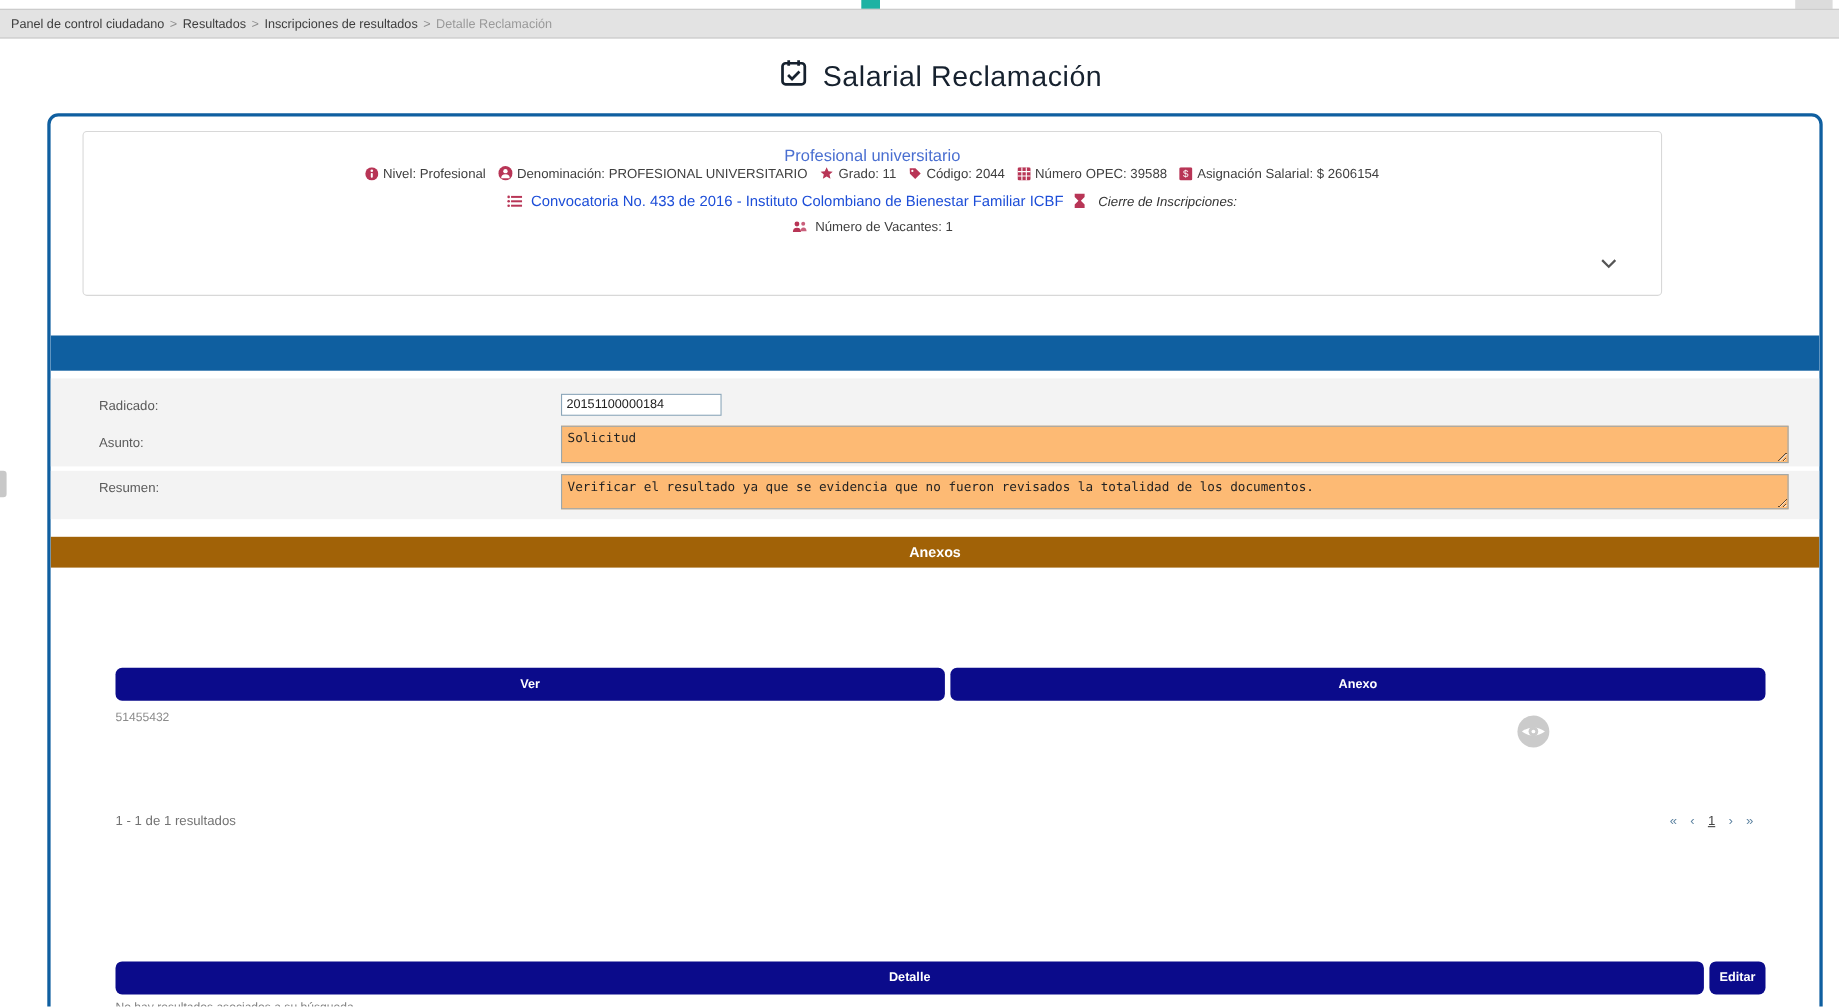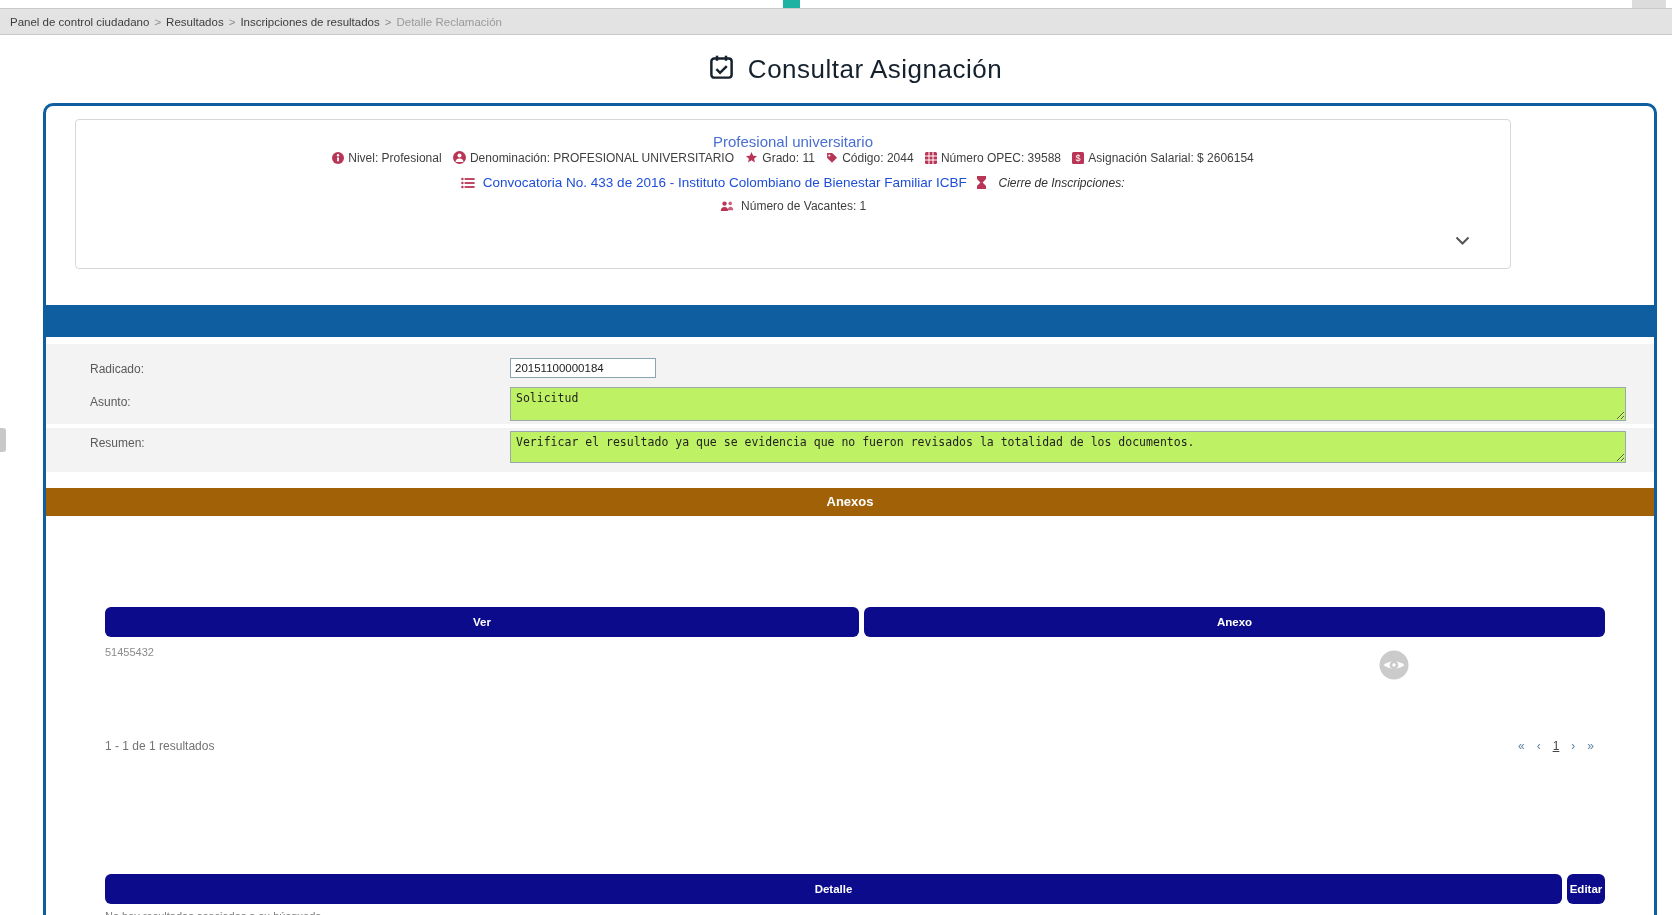--- a/index.html
+++ b/index.html
@@ -50,33 +50,33 @@
 
   
   .form-block { position:absolute; left:0; width:100%; background:#f3f3f3; }
   .form-block-1 { top:238px; height:80px; }
   .form-block-2 { top:322px; height:44px; }
   .form-label { position:absolute; left:44px; font-size:12px; color:#5a5a5a; }
   .lbl-radicado { top:256px; } .lbl-asunto { top:289px; } .lbl-resumen { top:330px; }
   .text-input { position:absolute; left:464px; top:252px; width:146px; height:20px;
     border:1px solid #8aa5b8; background:#fff; font-family:"Liberation Sans",sans-serif;
     font-size:11.5px; color:#222; padding:2px 4px; }
-  .text-area { position:absolute; left:464px; border:1px solid #9aa7ad; background:#bef264;
+  .text-area { position:absolute; left:464px; border:1px solid #9aa7ad; background:#fdba74;
     font-family:"DejaVu Sans Mono", monospace; font-size:11.5px; color:#222;
     padding:3px 5px; width:1116px; resize:both; overflow:hidden; line-height:1.3; }
   .ta-asunto { top:281px; height:34px; }
   .ta-resumen { top:325px; height:32px; }
 
   
   .ptable-header { position:absolute; left:59px; width:1500px; height:30px; display:flex; gap:5px; }
   .hdr-anexos { top:501px; } .hdr-respuestas { top:768px; }
   .ptable-cell { background:#0b0b8b; border-radius:6px; color:#fff; font-weight:bold;
     font-size:11.5px; display:flex; align-items:center; justify-content:center; cursor:pointer; }
   .cell-anexo { width:741px; } .cell-ver { flex:1; }
-  .cell-detalle { flex:1; } .cell-editar { width:38px; }
+  .cell-detalle { flex:1; } .cell-editar { width:51px; }
 
   .anexo-row-value { position:absolute; left:59px; top:540px; font-size:11px; color:#8b8b8b; }
   .eye-button { position:absolute; left:1333px; top:544px; width:30px; height:30px; cursor:pointer; }
 
   .pagination-summary { position:absolute; left:59px; top:633px; font-size:12px; color:#737373; }
   .pager { position:absolute; right:60px; top:633px; display:flex; gap:12px;
     font-size:12px; color:#5c82a0; align-items:center; }
   .pager span { cursor:pointer; }
   .pager .page-current { color:#444; text-decoration:underline; }
 
@@ -101,21 +101,21 @@
 
 <div class="page-title-row">
   <span>
     <svg width="27" height="27" viewBox="0 0 24 24">
       <rect x="3" y="4" width="18" height="17" rx="2.5" fill="none" stroke="#16212e" stroke-width="2.2"></rect>
       <line x1="8" y1="1.5" x2="8" y2="6" stroke="#16212e" stroke-width="2.2"></line>
       <line x1="16" y1="1.5" x2="16" y2="6" stroke="#16212e" stroke-width="2.2"></line>
       <path d="M7.5 13.5 l3.2 3.2 l6 -6" fill="none" stroke="#16212e" stroke-width="2.2"></path>
     </svg>
   </span>
-  <span class="page-title">Consultar Asignación</span>
+  <span class="page-title">Salarial Reclamación</span>
 </div>
 
 <div class="main-card">
 
   <div class="info-card">
     <div class="info-title">Profesional universitario</div>
 
     <div class="attr-line">
       <span class="attr-item"><span><svg class="inline-ic" width="12" height="12" viewBox="0 0 12 12">
               <circle cx="6" cy="6" r="6" fill="#b83556"></circle>

